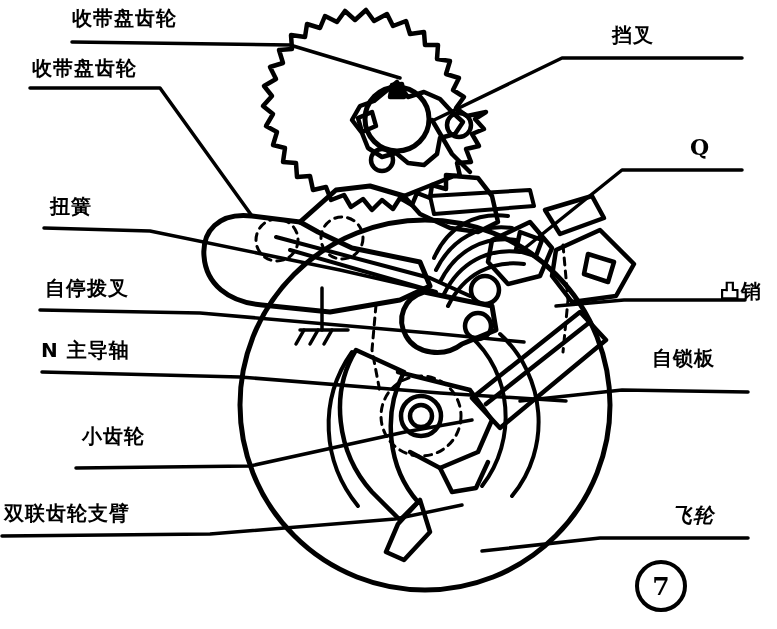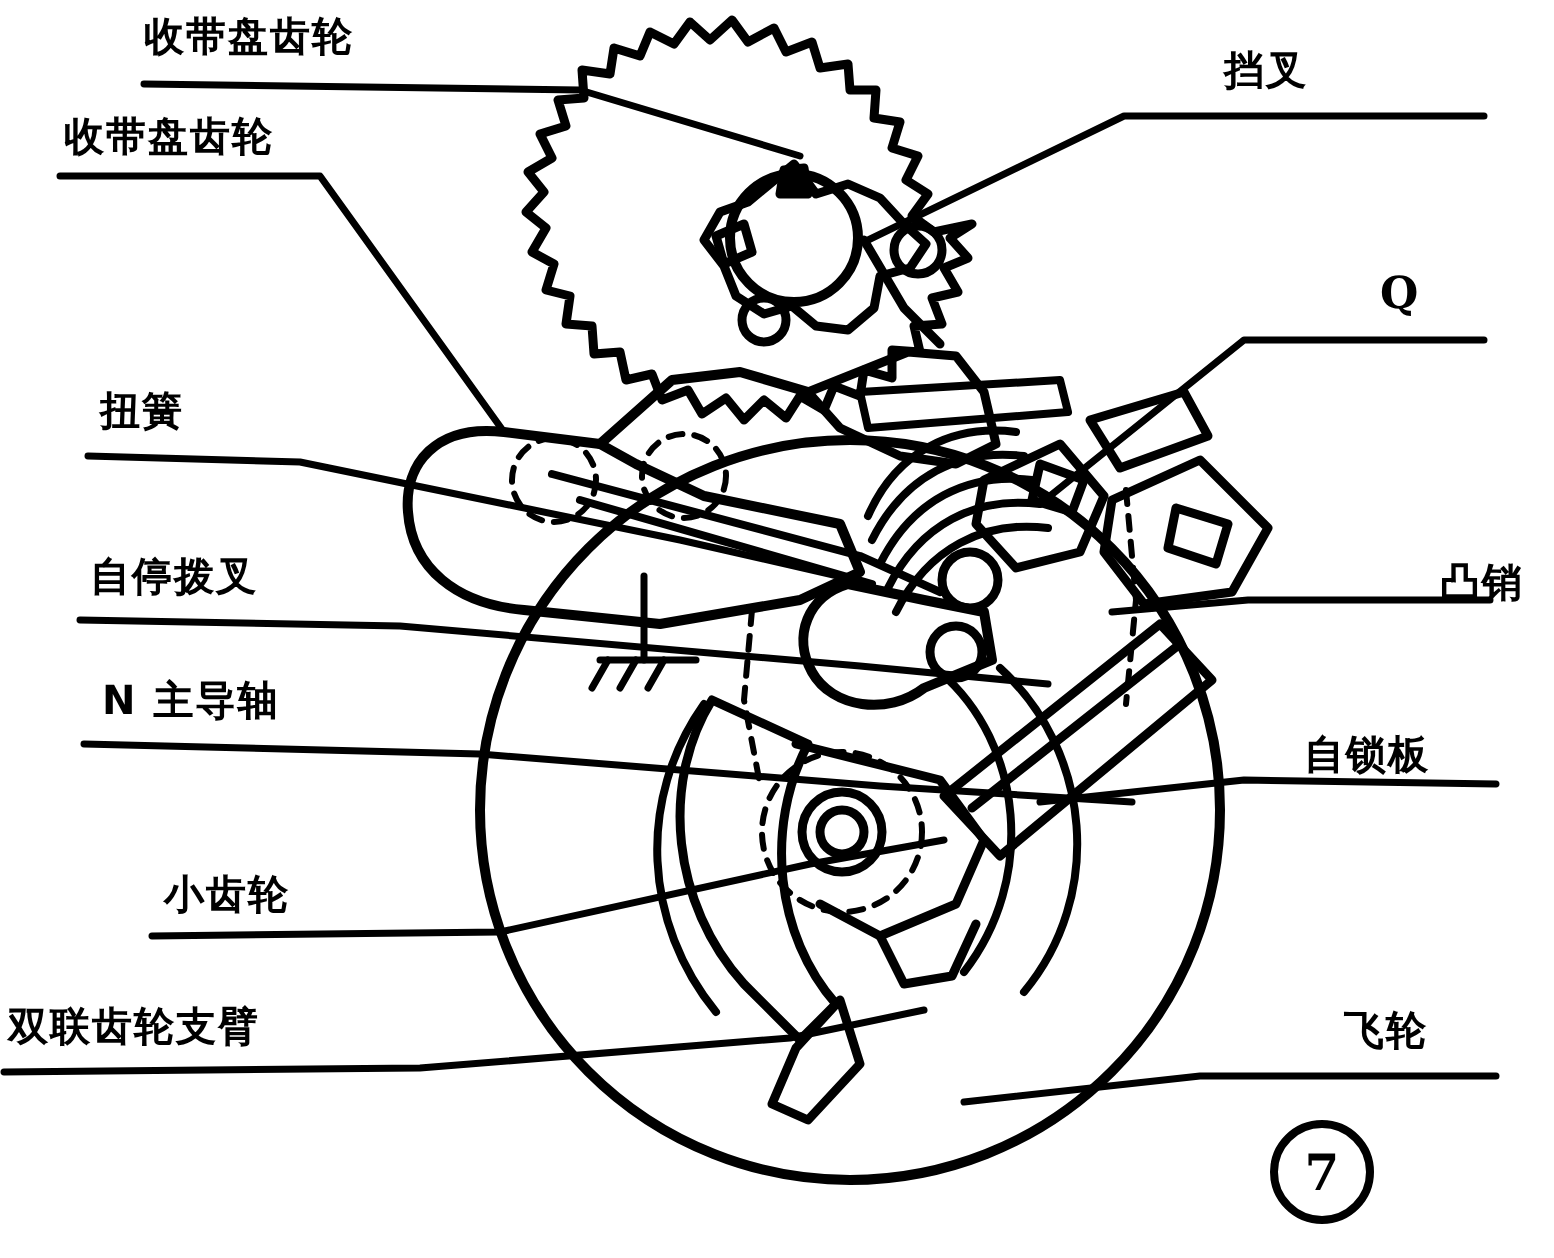--- a/index.html
+++ b/index.html
@@ -152,24 +152,24 @@
         <path d="M 352 352 C 318 400 322 462 358 506"></path>
       </g>
 
     </g>
   </svg>
 
   <div class="lbl lbl-cn" style="left:72px;top:8px;">收带盘齿轮</div>
   <div class="lbl lbl-cn" style="left:32px;top:58px;">收带盘齿轮</div>
   <div class="lbl lbl-cn" style="left:50px;top:196px;font-family:Liberation Serif, serif;">扭簧</div>
   <div class="lbl lbl-cn" style="left:45px;top:278px;">自停拨叉</div>
-  <div class="lbl lbl-cn" style="left:51px;top:340px;">N 主导轴</div>
-  <div class="lbl lbl-cn" style="left:82px;top:437px;">小齿轮</div>
+  <div class="lbl lbl-cn" style="left:41px;top:340px;">N 主导轴</div>
+  <div class="lbl lbl-cn" style="left:82px;top:426px;">小齿轮</div>
   <div class="lbl lbl-cn" style="left:4px;top:503px;text-align:center;">双联齿轮支臂</div>
   <div class="lbl lbl-cn" style="left:612px;top:25px;">挡叉</div>
   <div class="lbl lbl-q" style="left:690px;top:136px;">Q</div>
   <div class="lbl lbl-cn" style="left:720px;top:281px;">凸销</div>
-  <div class="lbl lbl-cn" style="left:652px;top:367px;">自锁板</div>
-  <div class="lbl lbl-cn" style="left:672px;top:505px;">飞轮</div>
+  <div class="lbl lbl-cn" style="left:652px;top:348px;">自锁板</div>
+  <div class="lbl lbl-cn" style="left:672px;top:505px;font-style:italic;">飞轮</div>
 
   <div class="fignum" style="left:635px;top:560px;">7</div>
 
 </div>
 
 </body></html>

